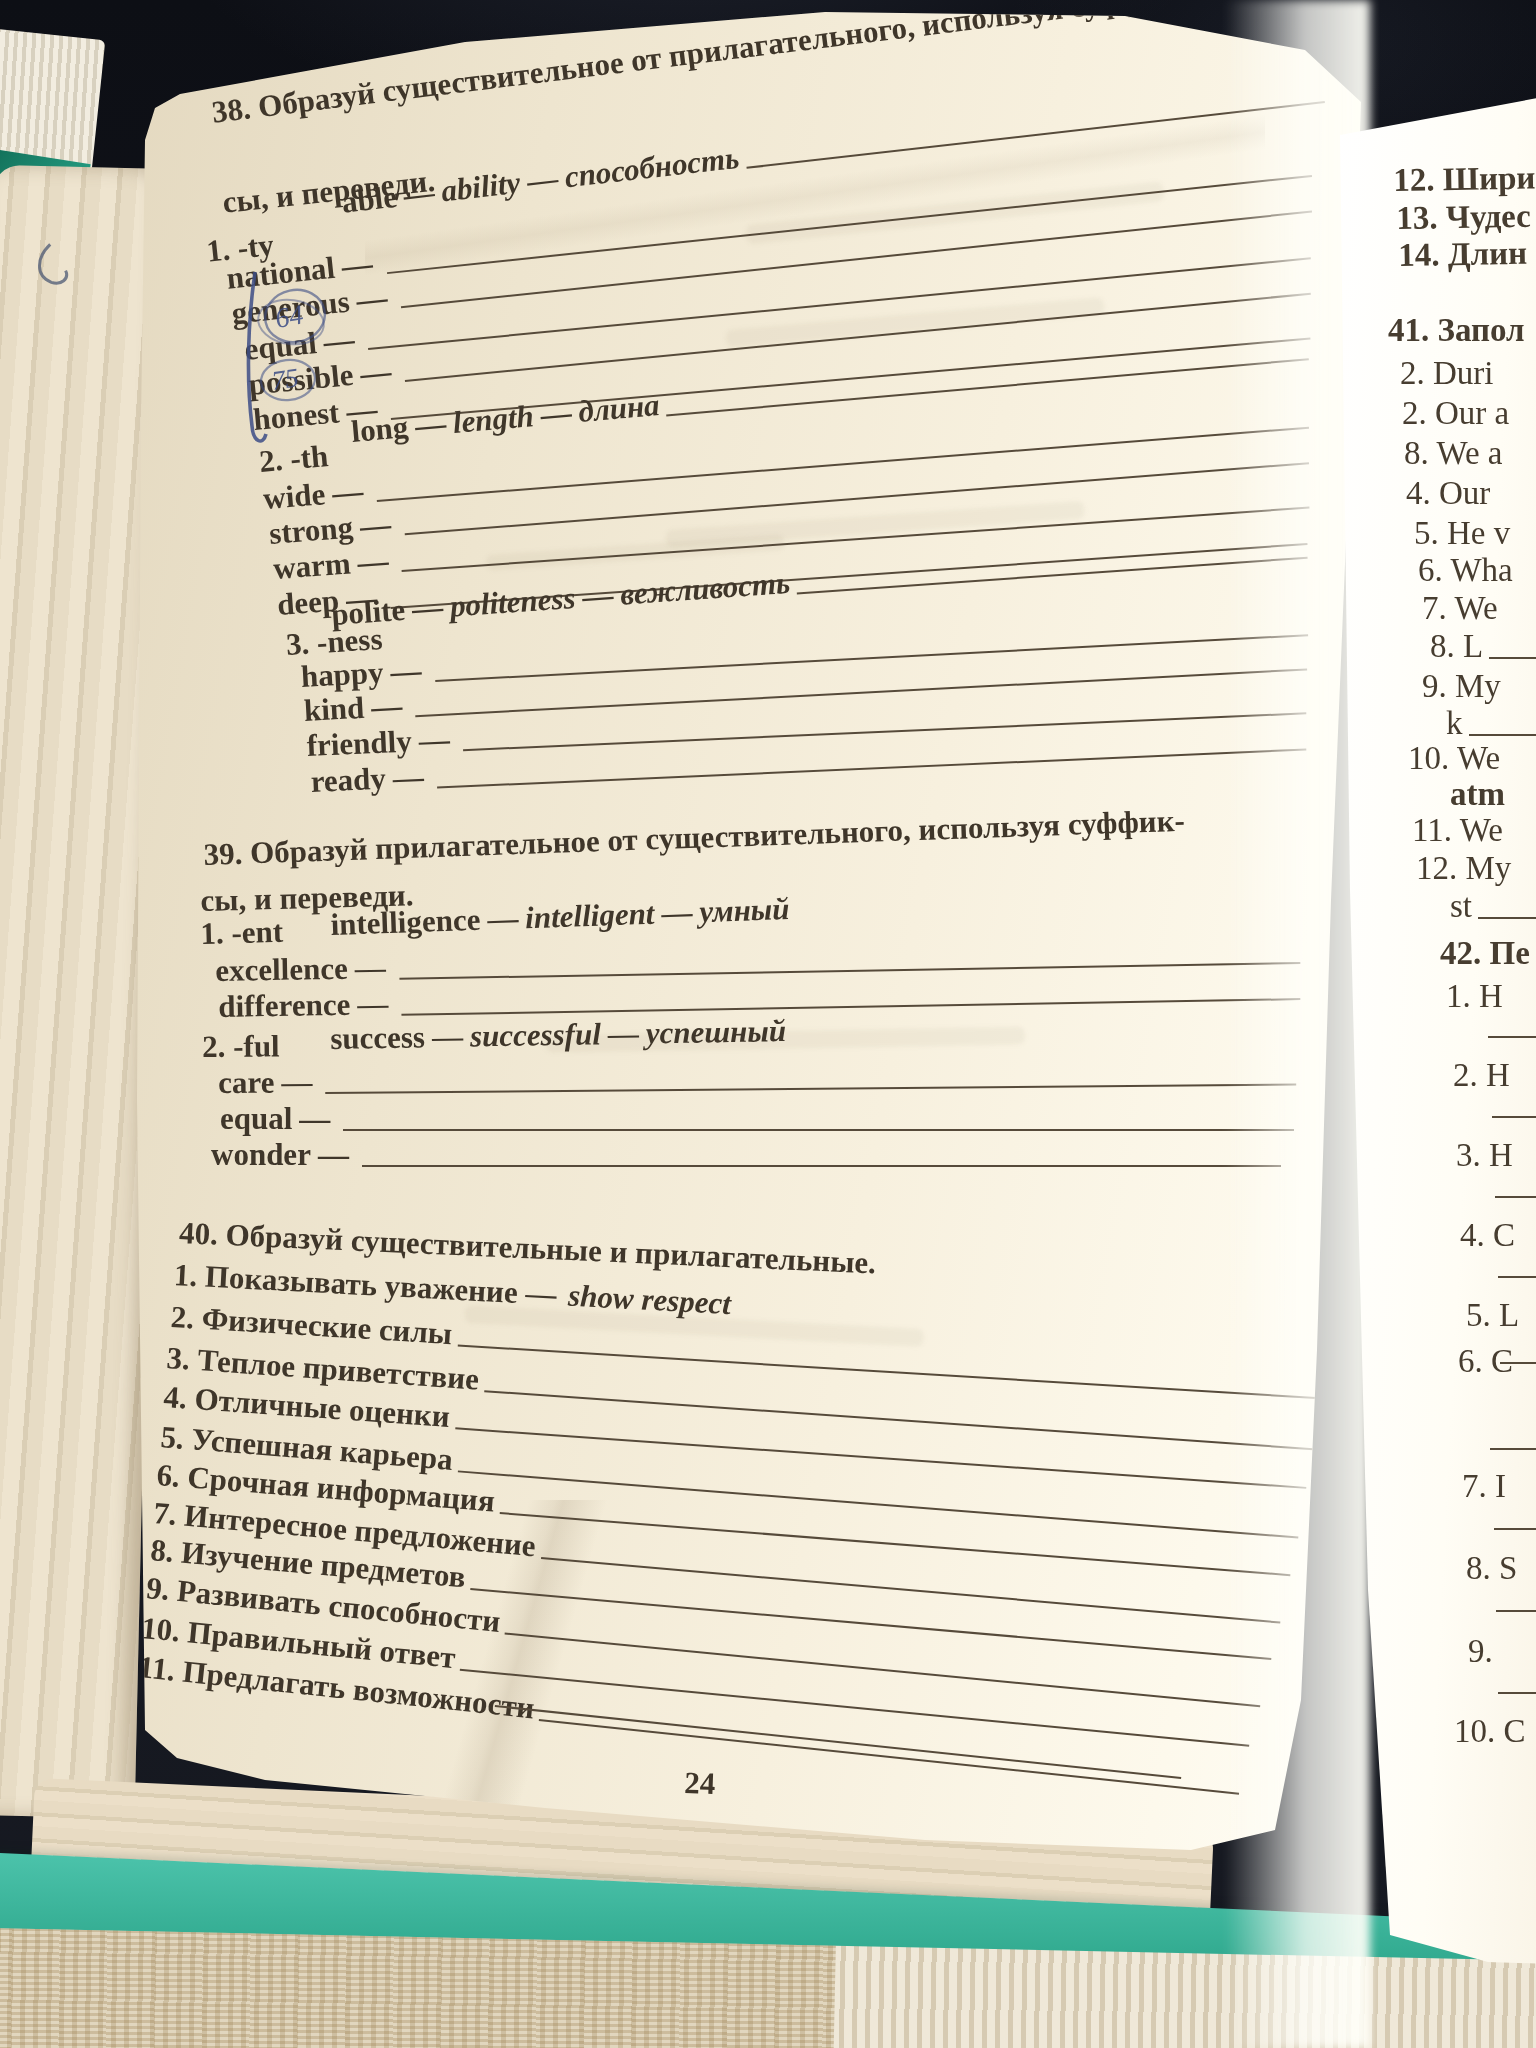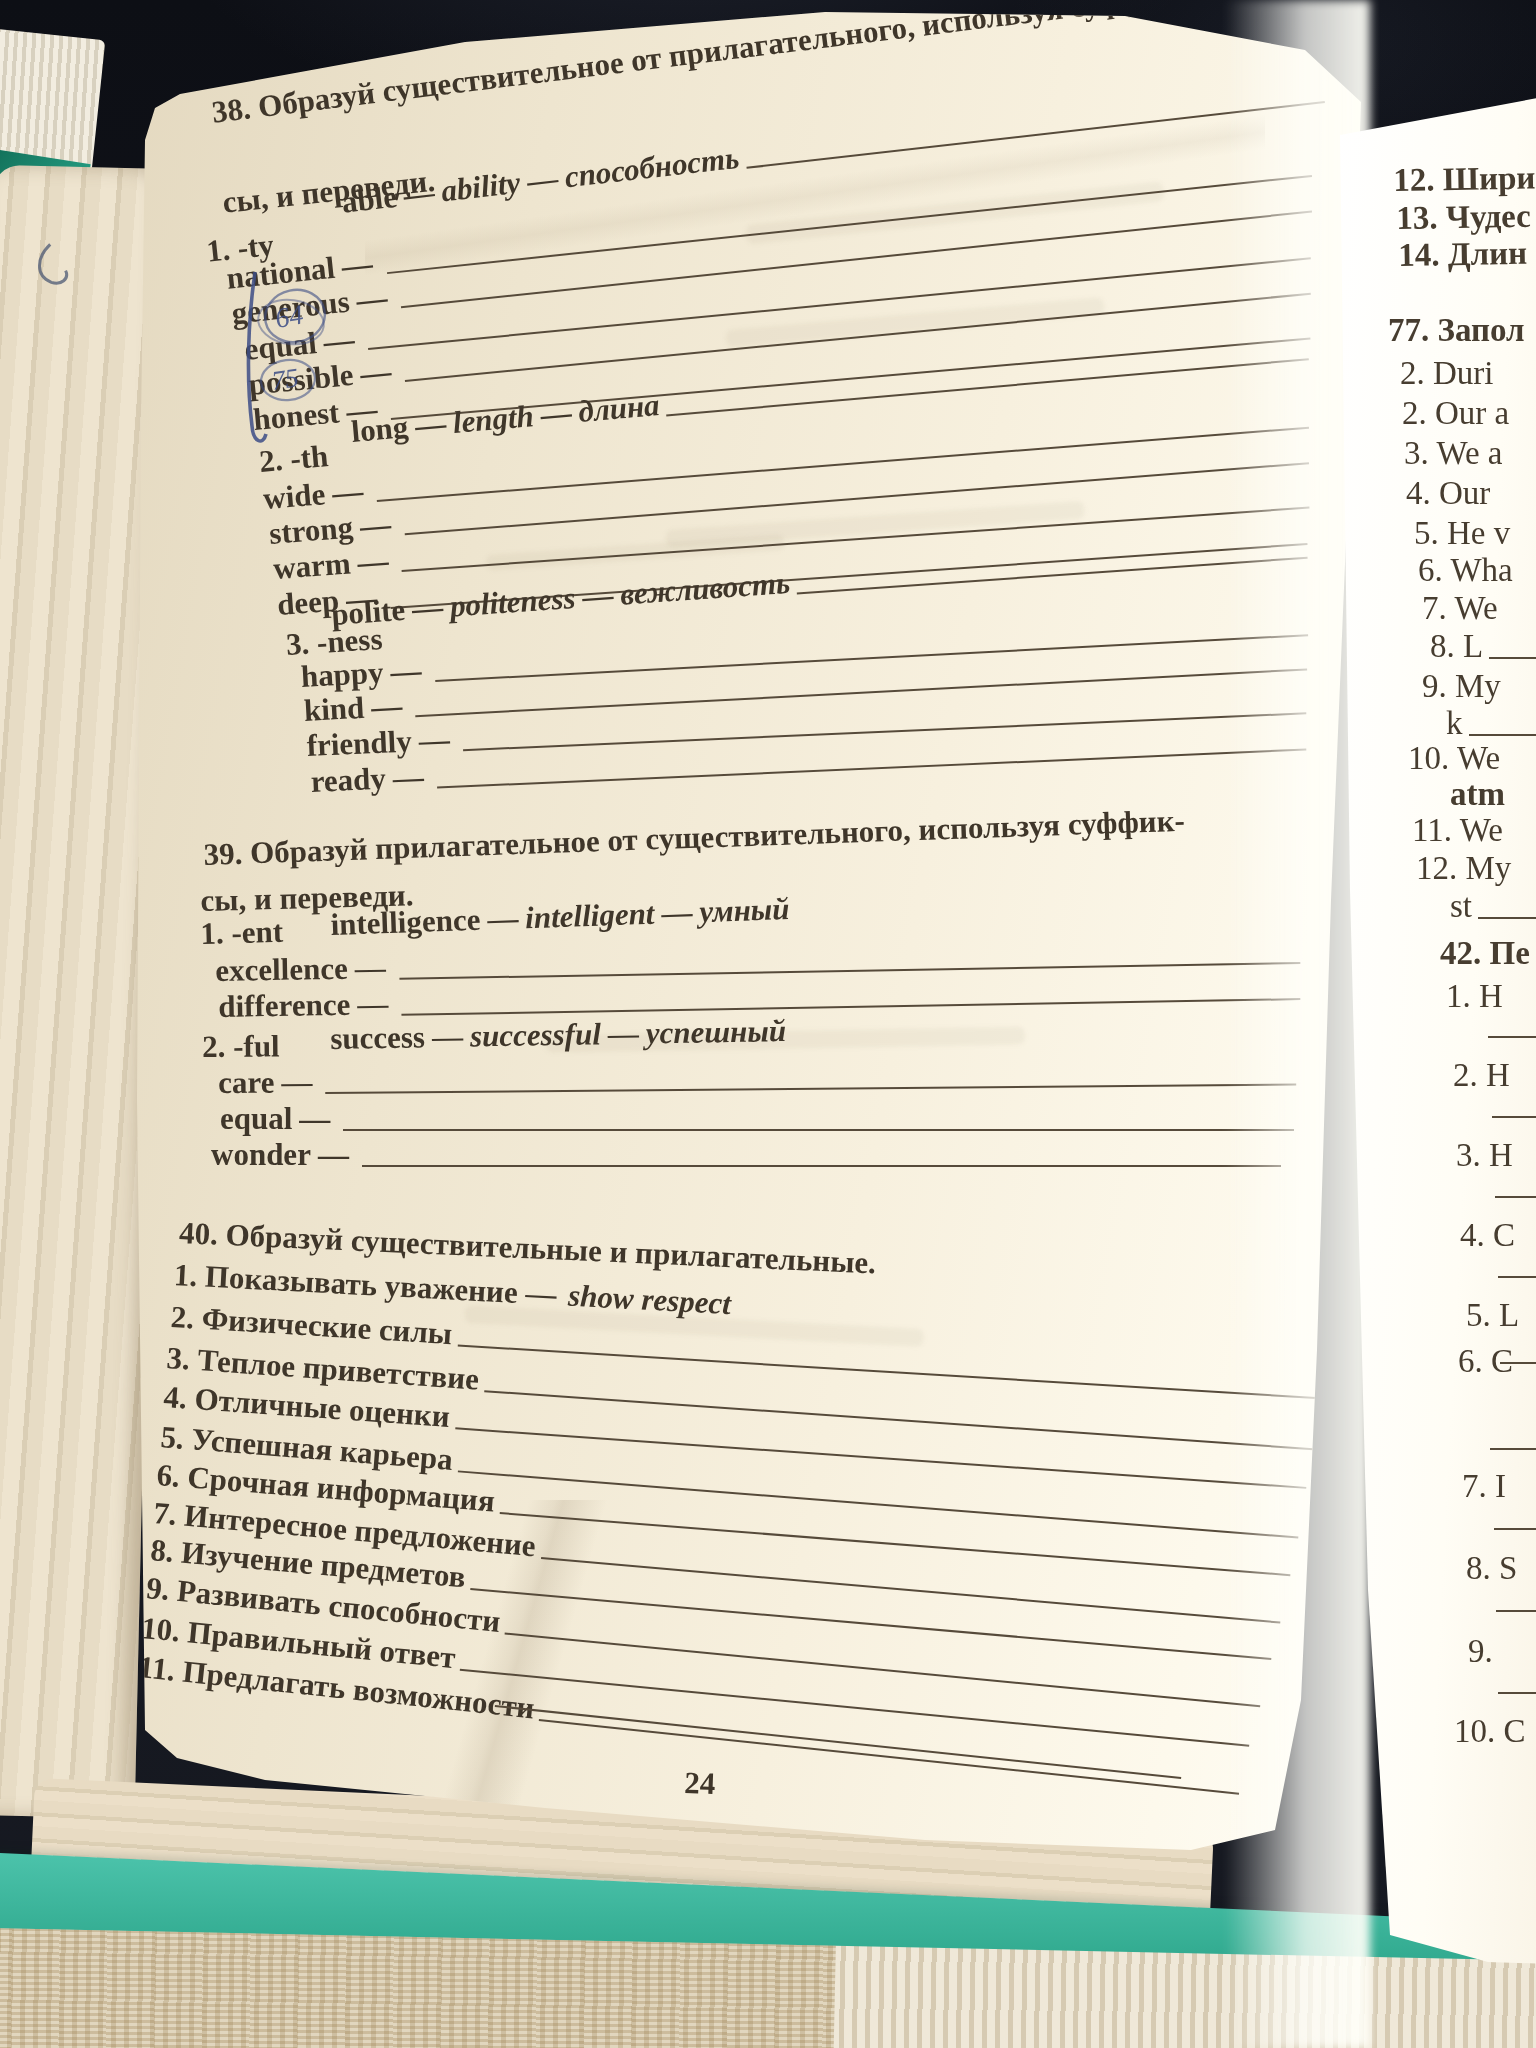--- a/index.html
+++ b/index.html
@@ -286,24 +286,24 @@
     </svg>
   </div>
 
   <div id="gutter-glow" class="abs"></div>
 
   <div id="page-right" class="abs">
     <div class="abs rp" style="left:55px;top:72px;transform:rotate(-1deg)">12. Шири</div>
     <div class="abs rp" style="left:58px;top:110px;transform:rotate(-1deg)">13. Чудес</div>
     <div class="abs rp" style="left:60px;top:147px;transform:rotate(-1deg)">14. Длин</div>
 
-    <div class="abs rp" style="left:50px;top:222px">77. Запол</div>
+    <div class="abs rp" style="left:50px;top:222px">41. Запол</div>
     <div class="abs rp" style="left:62px;top:265px;font-weight:normal">2. Duri</div>
     <div class="abs rp" style="left:64px;top:305px;font-weight:normal">2. Our a</div>
-    <div class="abs rp" style="left:66px;top:345px;font-weight:normal">3. We a</div>
+    <div class="abs rp" style="left:66px;top:345px;font-weight:normal">8. We a</div>
     <div class="abs rp" style="left:68px;top:385px;font-weight:normal">4. Our</div>
     <div class="abs rp" style="left:76px;top:425px;font-weight:normal">5. He v</div>
     <div class="abs rp" style="left:80px;top:462px;font-weight:normal">6. Wha</div>
     <div class="abs rp" style="left:84px;top:500px;font-weight:normal">7. We</div>
     <div class="abs rp row" style="left:92px;top:538px;width:120px;font-weight:normal">
         <span>8. L</span>
         <div class="ln"></div>
       </div>
     <div class="abs rp" style="left:84px;top:578px;font-weight:normal">9. My</div>
     <div class="abs rp row" style="left:108px;top:615px;width:110px;font-weight:normal">

